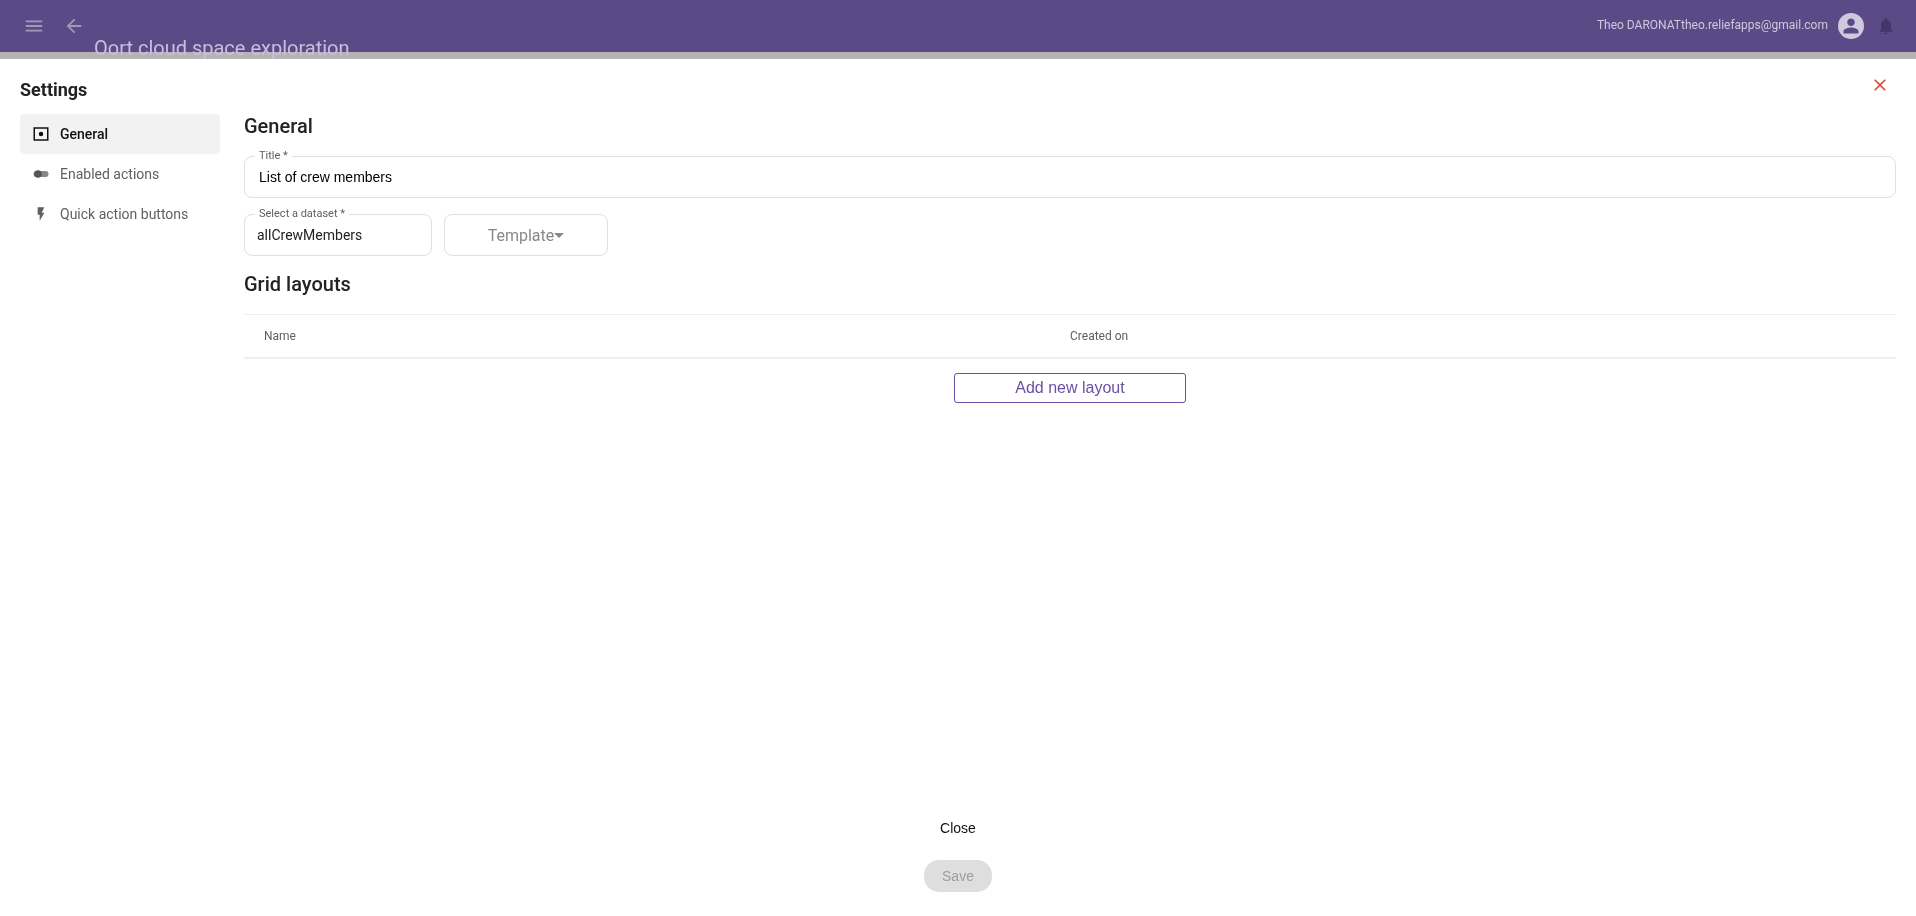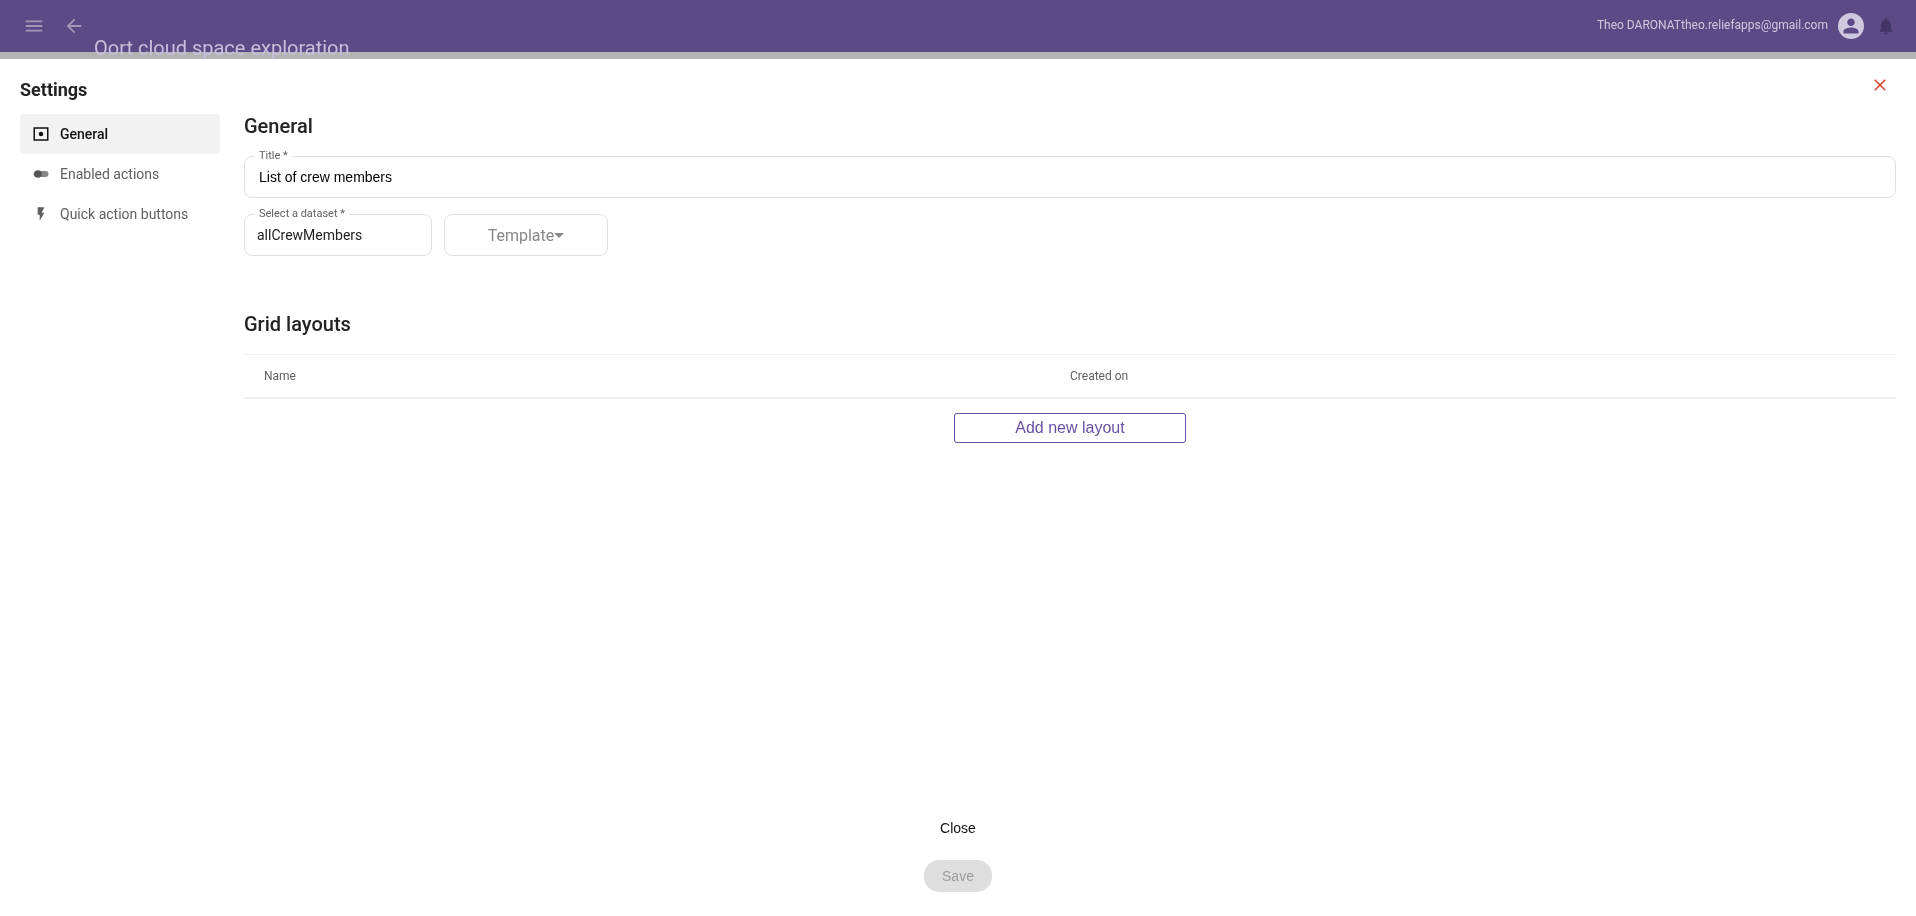--- a/index.html
+++ b/index.html
@@ -47,21 +47,21 @@
   .form-row{display:flex;gap:12px;flex-wrap:wrap;}
   .outlined{position:relative;border:1px solid var(--border);border-radius:8px;height:42px;display:flex;align-items:center;padding:0 12px;margin-bottom:16px;}
   .outlined.full{flex:1;min-width:100%;}
   .outlined .float-label{position:absolute;top:-8px;left:10px;background:#fff;padding:0 4px;font-size:11px;color:var(--grey-text);}
   .outlined input{border:none;outline:none;width:100%;font-size:14px;background:transparent;}
   .outlined .value{font-size:14px;color:#222;}
   .outlined.select{width:164px;justify-content:center;color:#888;}
   .outlined.dataset{width:188px;}
   .chev{width:0;height:0;border-left:5px solid transparent;border-right:5px solid transparent;border-top:5px solid #888;}
 
-  .grid-section{margin-top:40px;}
+  .grid-section{}
   .table{width:100%;border:1px solid #f0f0f0;border-left:none;border-right:none;}
   .thead{display:flex;padding:14px 20px;font-size:12px;color:var(--grey-text);border-bottom:1px solid #eee;}
   .col-name{flex:1;}
   .col-created{flex:1;}
   .add-btn-wrap{display:flex;justify-content:center;margin-top:14px;}
   .add-btn{border:1px solid var(--purple-text);color:var(--purple-text);background:#fff;height:30px;padding:0 60px;font-size:16px;border-radius:3px;cursor:pointer;}
 
   .footer{display:flex;justify-content:flex-end;align-items:center;padding:14px 16px;gap:16px;flex-direction:column;}
   .btn-text{background:transparent;border:none;font-size:14px;cursor:pointer;padding:8px 12px;}
   .btn-text.close{color:#111;font-weight:500;}

